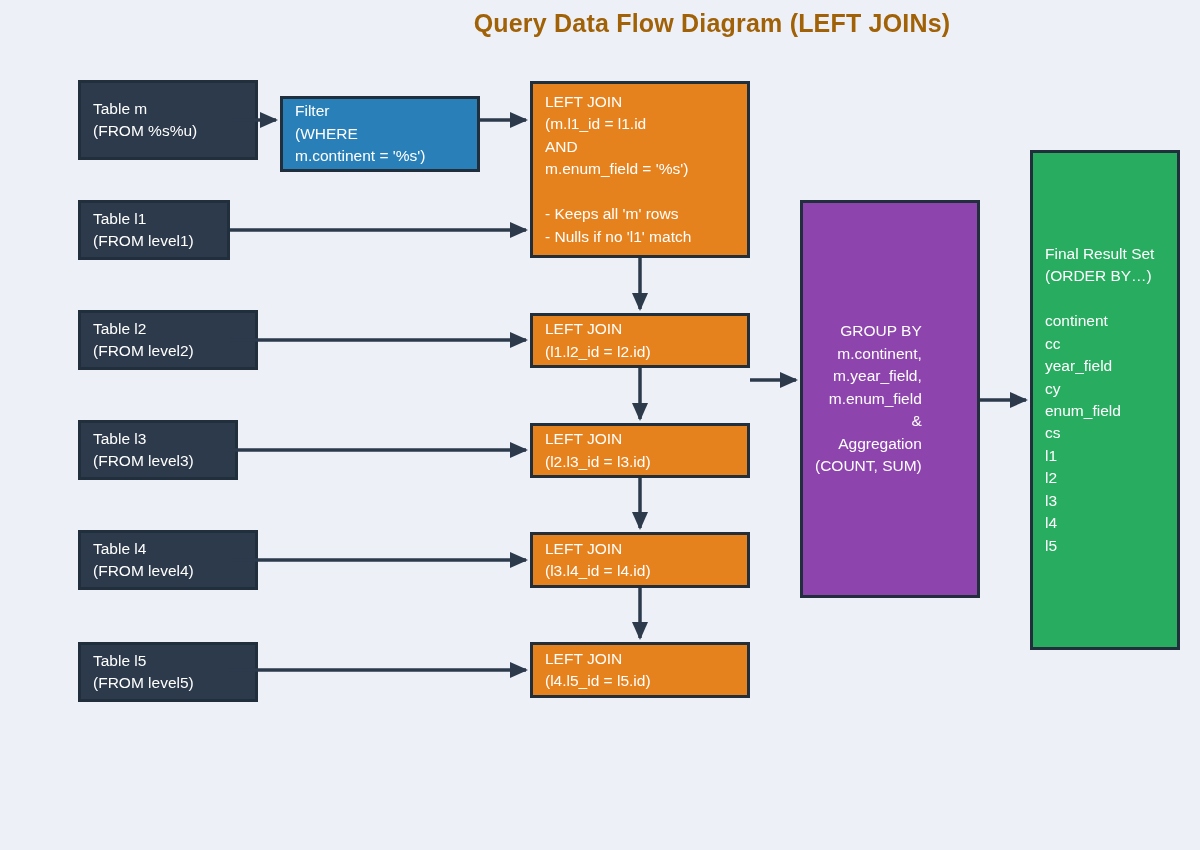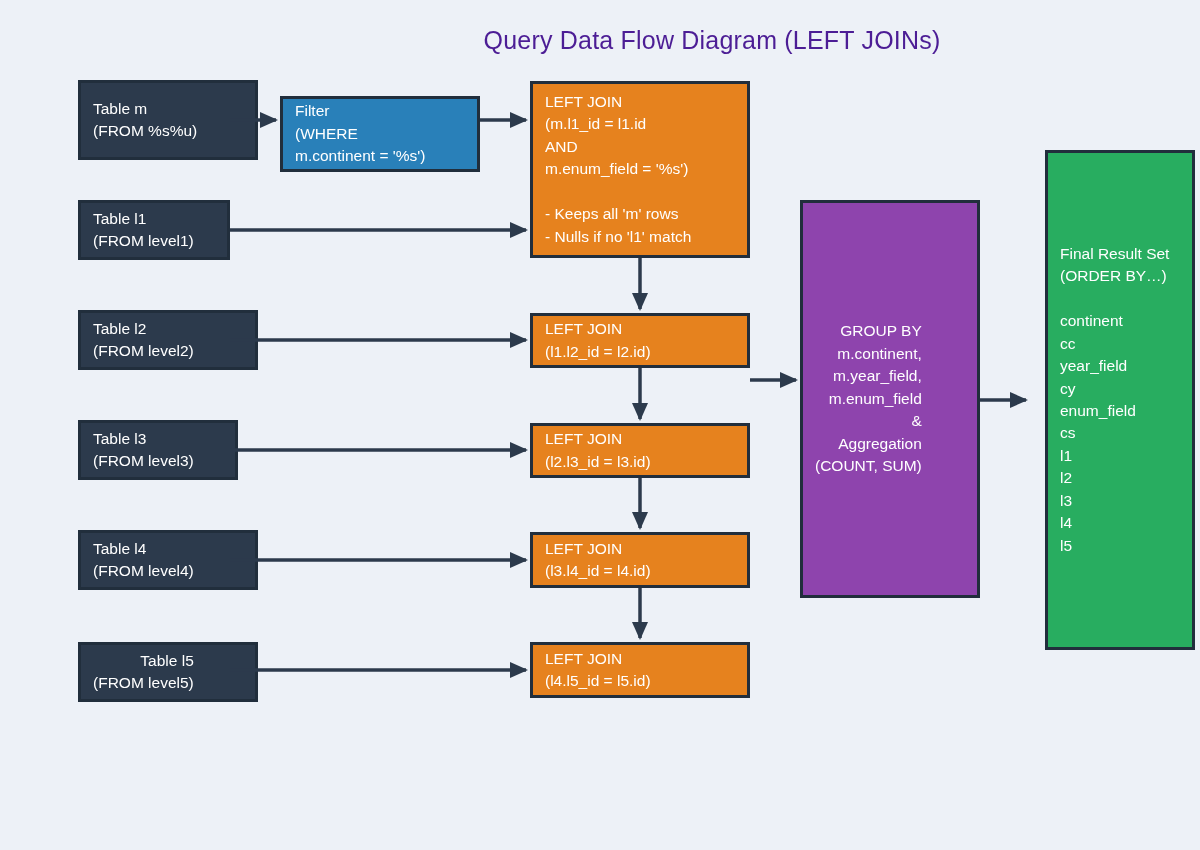--- a/index.html
+++ b/index.html
@@ -9,27 +9,27 @@
   }
   .canvas {
     position: relative;
     width: 1200px;
     height: 850px;
     background: #edf1f7;
     overflow: hidden;
   }
   .title {
     position: absolute;
-    top: 26px;
+    top: 9px;
     left: 712px;
     transform: translateX(-50%);
     white-space: nowrap;
     font-size: 25px;
-    font-weight: 400;
-    color: #4c1d95;
+    font-weight: 700;
+    color: #a16207;
     letter-spacing: 0.2px;
   }
   .node {
     position: absolute;
     box-sizing: border-box;
     border: 3px solid #212e3c;
     display: flex;
     align-items: center;
     color: #ffffff;
     font-size: 15.5px;
@@ -70,21 +70,21 @@
 (FROM level2)</span>
   </div>
   <div class="node table" style="left:50px; top:420px; width:160px; height:60px;">
     <span class="txt">Table l3
 (FROM level3)</span>
   </div>
   <div class="node table" style="left:50px; top:530px; width:180px; height:60px;">
     <span class="txt">Table l4
 (FROM level4)</span>
   </div>
-  <div class="node table" style="left:50px; top:642px; width:180px; height:60px;text-align:right;">
+  <div class="node table" style="left:50px; top:642px; width:180px; height:60px;">
     <span class="txt">Table l5
 (FROM level5)</span>
   </div>
 
   <div class="node filter" style="left:280px; top:82px; width:200px; height:76px;">
     <span class="txt">Filter
 (WHERE
 m.continent = '%s')</span>
   </div>
 
@@ -117,21 +117,21 @@
   <div class="node group" style="left:800px; top:200px; width:180px; height:398px;text-align:right;">
     <span class="txt">GROUP BY
 m.continent,
 m.year_field,
 m.enum_field
 &amp;
 Aggregation
 (COUNT, SUM)</span>
   </div>
 
-  <div class="node result" style="left:1030px; top:150px; width:150px; height:500px;margin-left:15px;">
+  <div class="node result" style="left:1030px; top:150px; width:150px; height:500px;">
     <span class="txt">Final Result Set
 (ORDER BY…)
 
 continent
 cc
 year_field
 cy
 enum_field
 cs
 l1

